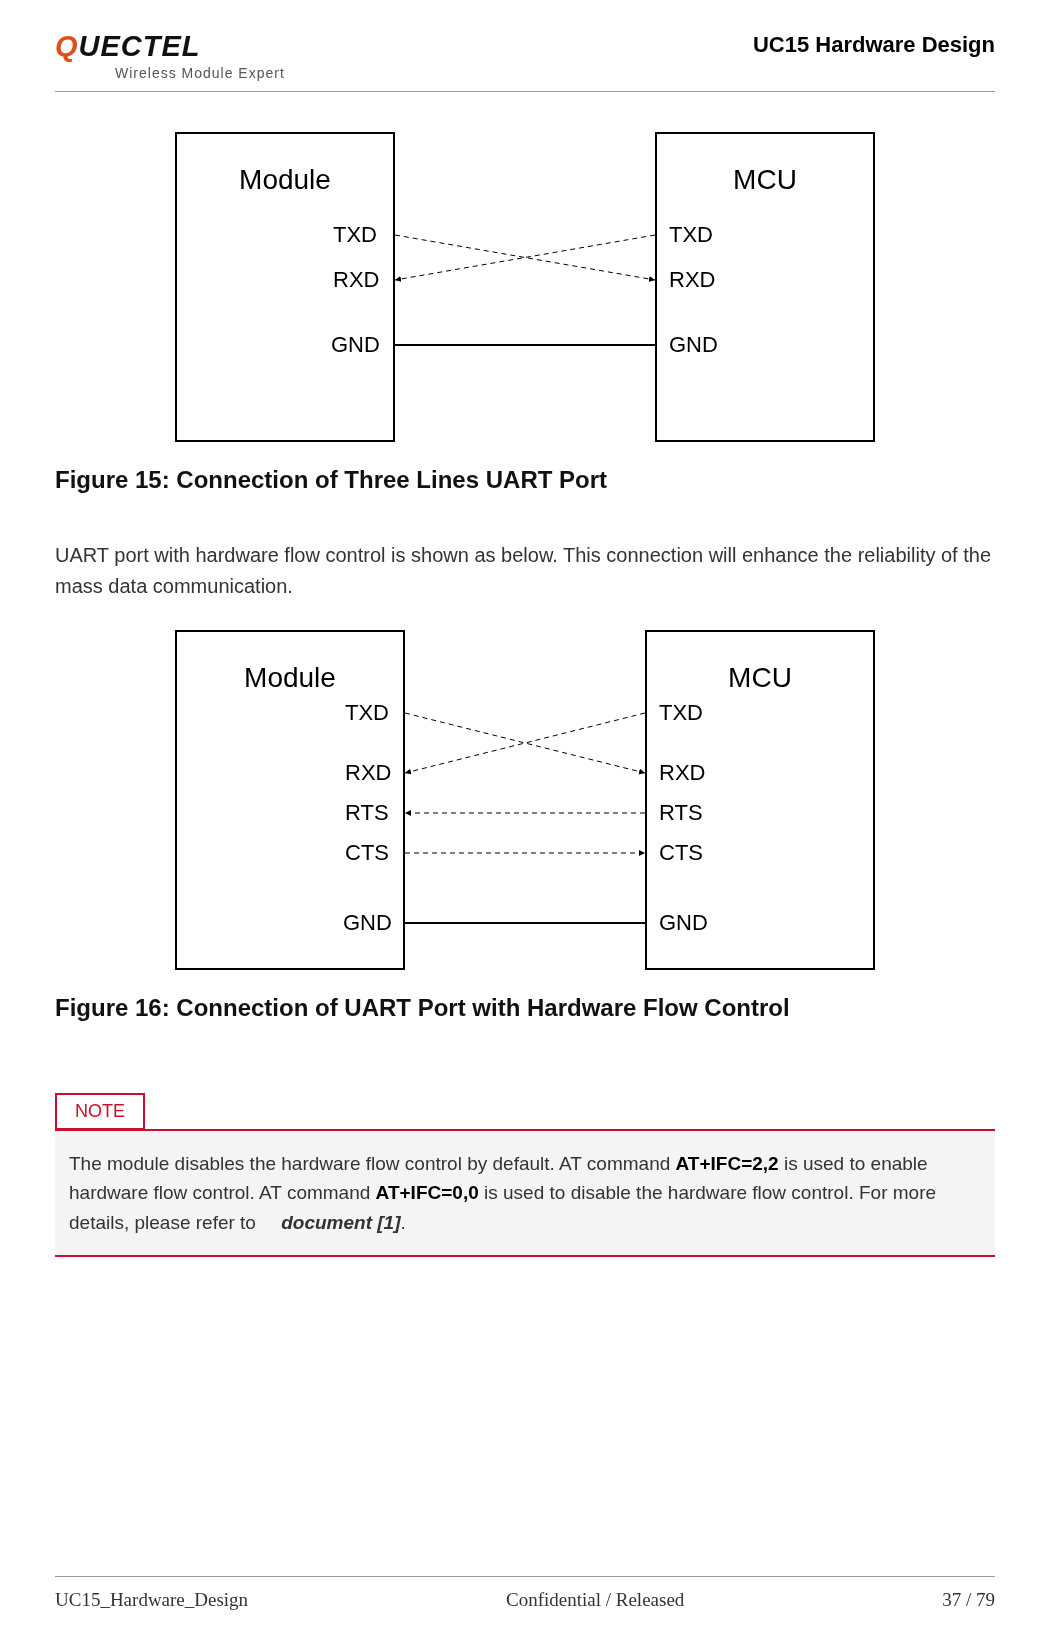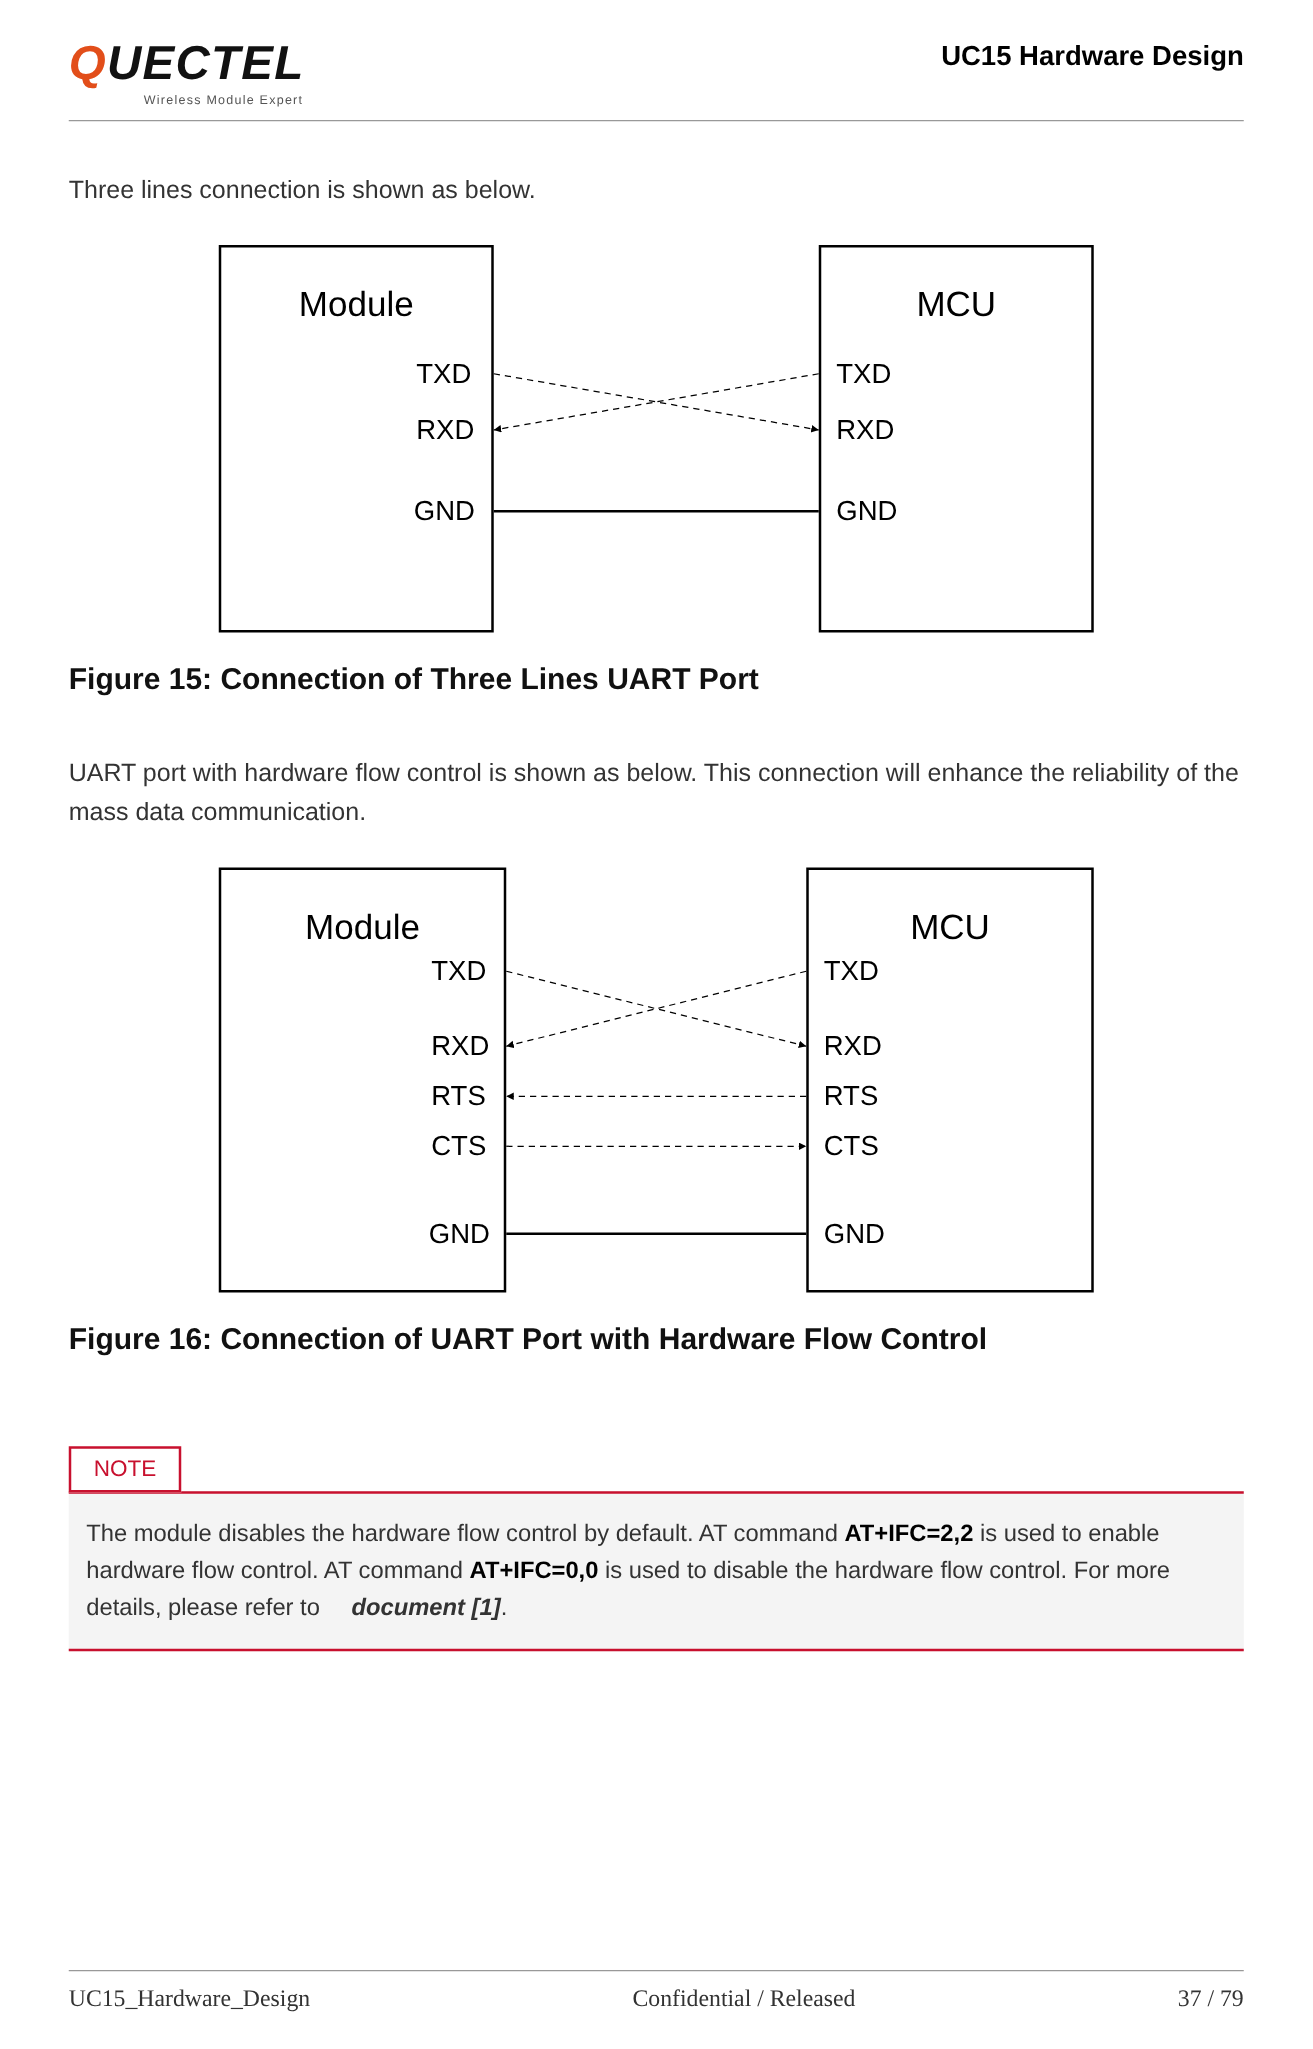--- a/index.html
+++ b/index.html
@@ -7,24 +7,24 @@
     --accent2:#e24e1a;
     --ink:#2e2e2e;
     --light:#f4f4f4;
     --border:#1a1a1a;
   }
   html,body{margin:0;padding:0;background:#fff;font-family:Arial,Helvetica,sans-serif;color:var(--ink);}
   .page{width:1050px;height:1639px;margin:0 auto;position:relative;box-sizing:border-box;padding:0 55px;}
   
   .hdr{display:flex;align-items:flex-start;justify-content:space-between;padding-top:30px;}
   .logo{display:flex;flex-direction:column;}
-  .logo-top{font-size:38px;font-weight:700;font-style:italic;letter-spacing:1px;}
+  .logo-top{font-size:29px;font-weight:700;font-style:italic;letter-spacing:1px;}
   .logo-top .q{color:var(--accent2);}
   .logo-top .rest{color:#111;}
-  .logo-sub{font-size:10px;color:#555;letter-spacing:1px;margin-top:2px;margin-left:60px;}
+  .logo-sub{font-size:14px;color:#555;letter-spacing:1px;margin-top:2px;margin-left:60px;}
   .hdr-r{text-align:right;font-weight:700;color:#000;font-size:22px;line-height:1.4;}
   .hr{border:none;border-top:1px solid #999;margin:10px 0 40px 0;}
   
   .p{font-size:20px;line-height:1.55;color:#333;margin:0 0 28px 0;}
   .fig-cap{text-align:left;font-weight:700;font-size:24px;color:#111;margin:24px 0 46px 0;}
   
   .diagram{display:flex;justify-content:center;margin-top:10px;}
   .diag-inner{position:relative;width:700px;}
   .box{position:absolute;border:2px solid #000;background:#fff;box-sizing:border-box;}
   .box h3{margin:30px 0 0 0;text-align:center;font-weight:400;font-size:28px;color:#000;}
@@ -52,21 +52,20 @@
         <span class="q">Q</span><span class="rest">UECTEL</span>
       </div>
       <div class="logo-sub">Wireless Module Expert</div>
     </div>
     <div class="hdr-r">
       <div>UC15 Hardware Design</div>
     </div>
   </div>
   <hr class="hr">
 
-  <p class="p">Three lines connection is shown as below.</p>
 
   <div class="diagram">
     <div class="diag-inner" style="height:310px;">
       <div class="box" style="left:0;top:0;width:220px;height:310px;">
         <h3>Module</h3>
       </div>
       <div class="box" style="right:0;top:0;width:220px;height:310px;">
         <h3>MCU</h3>
       </div>
 

